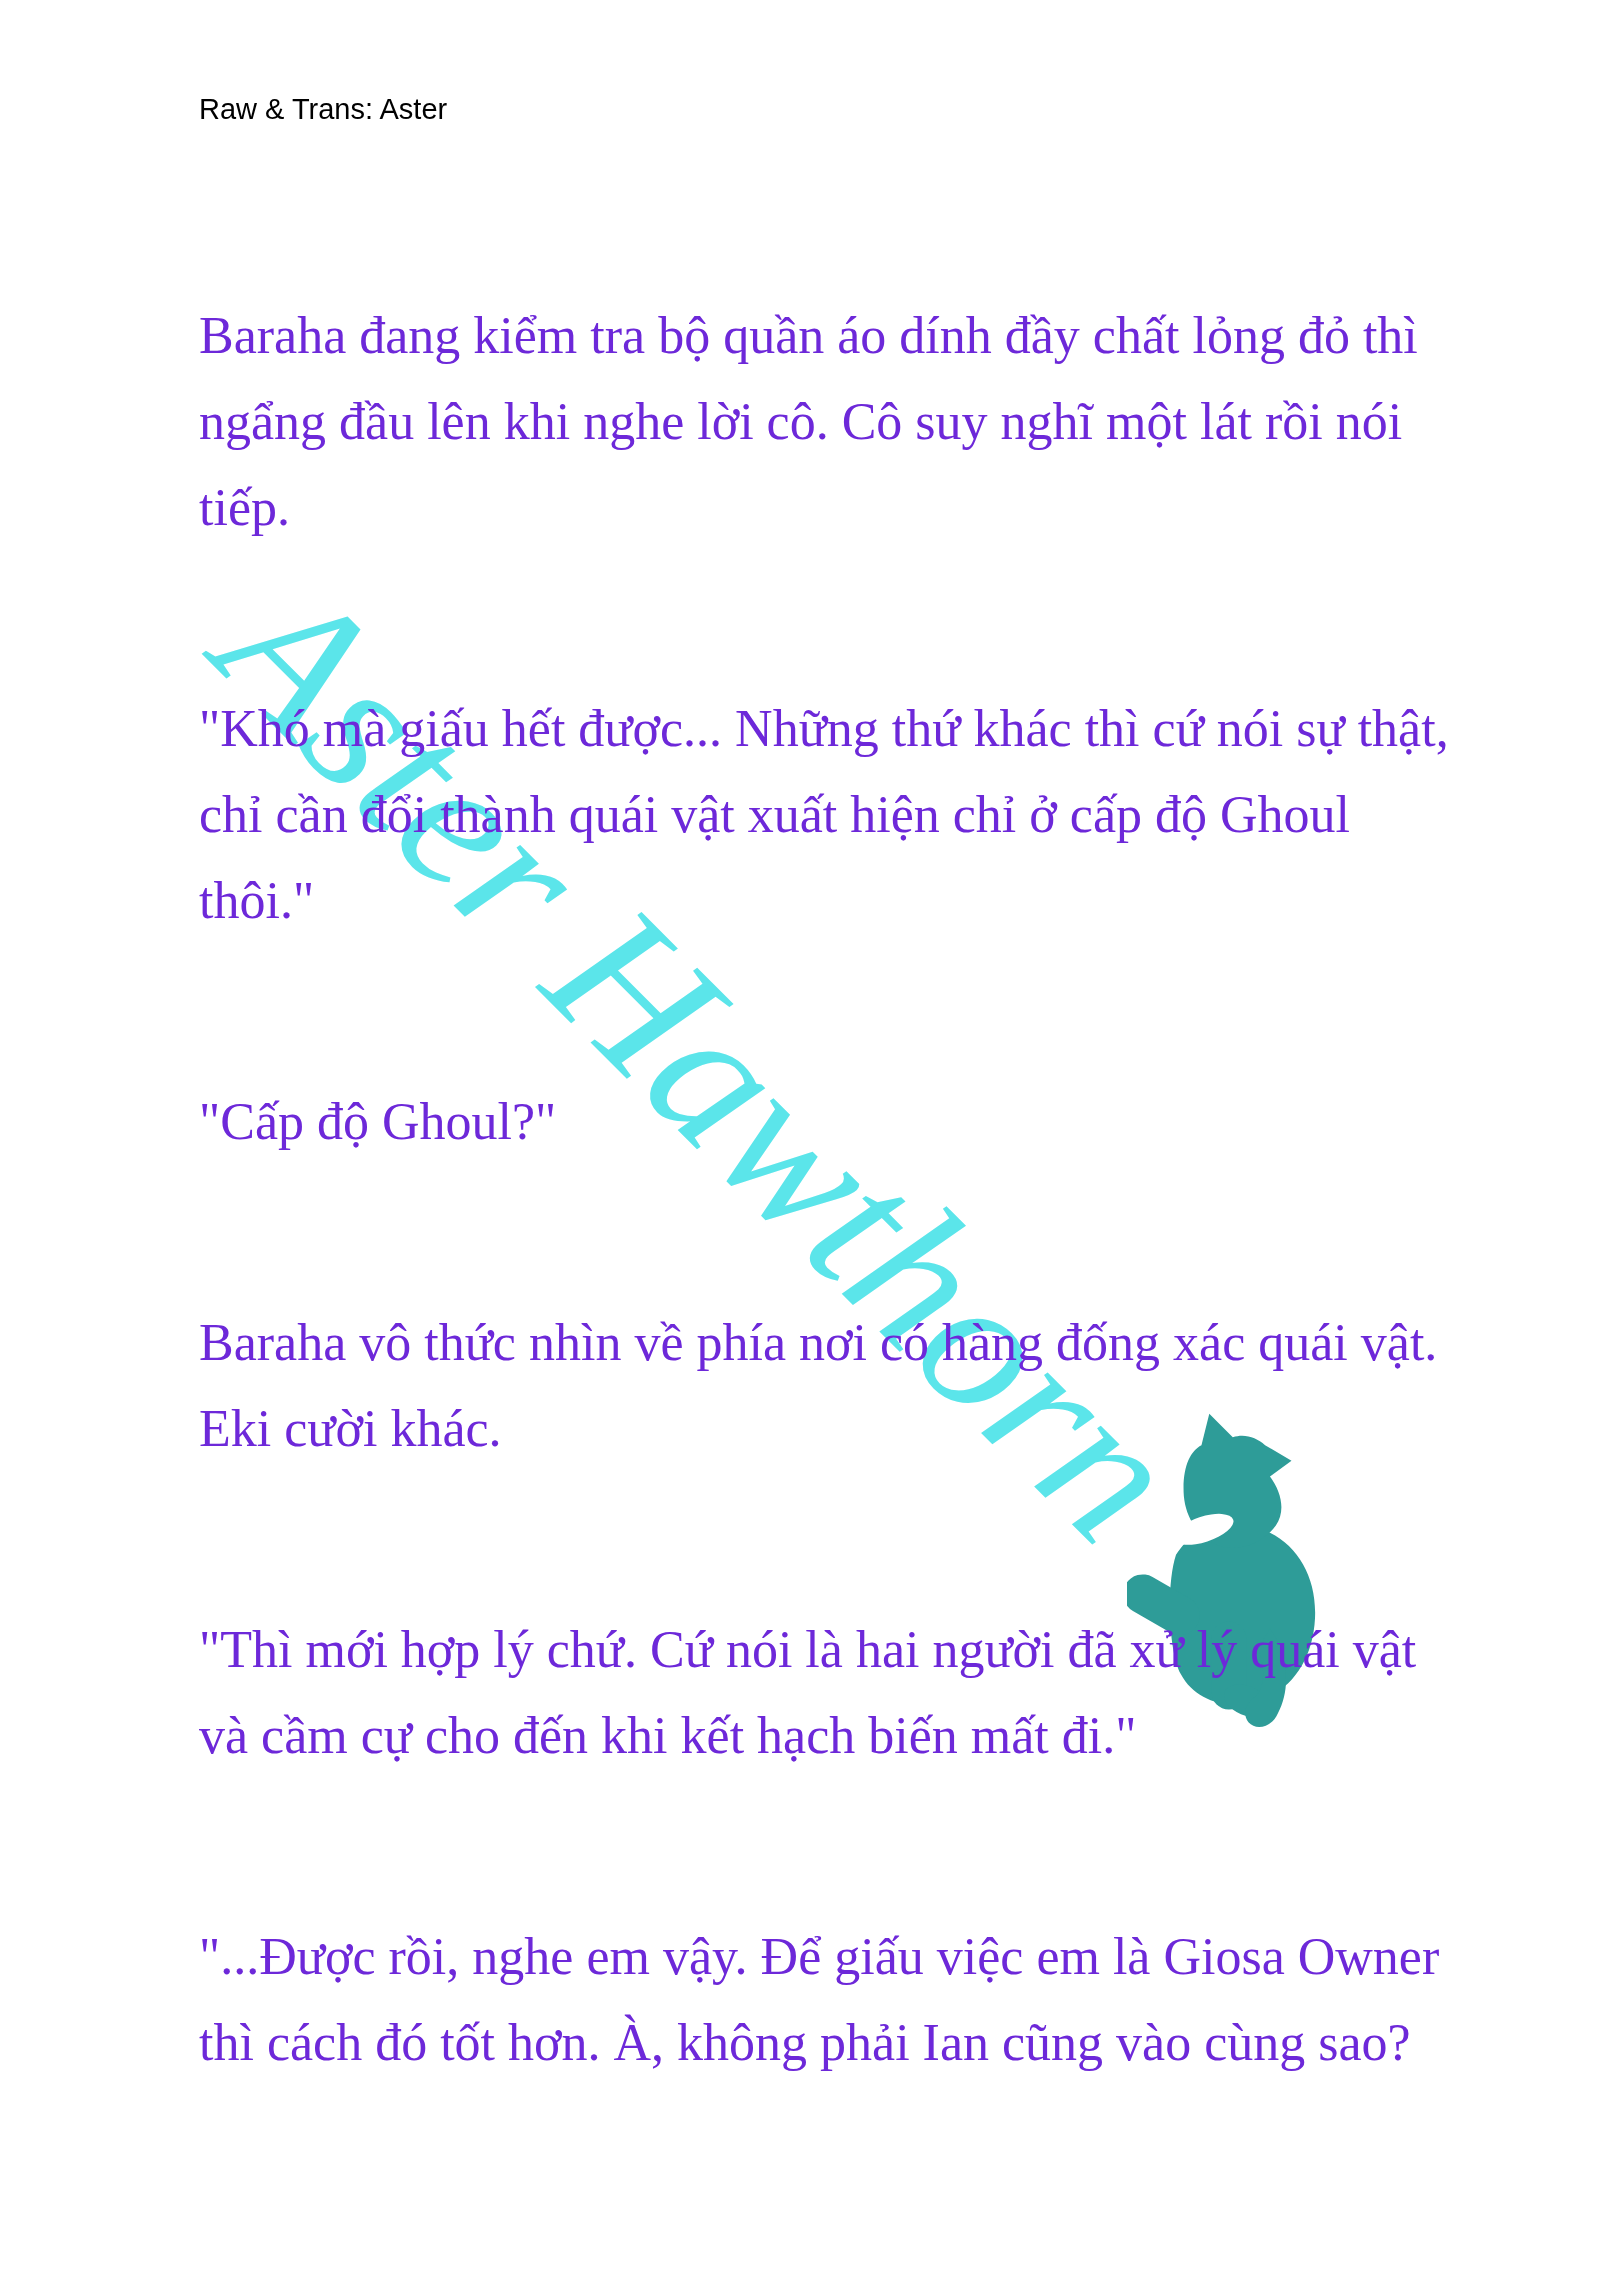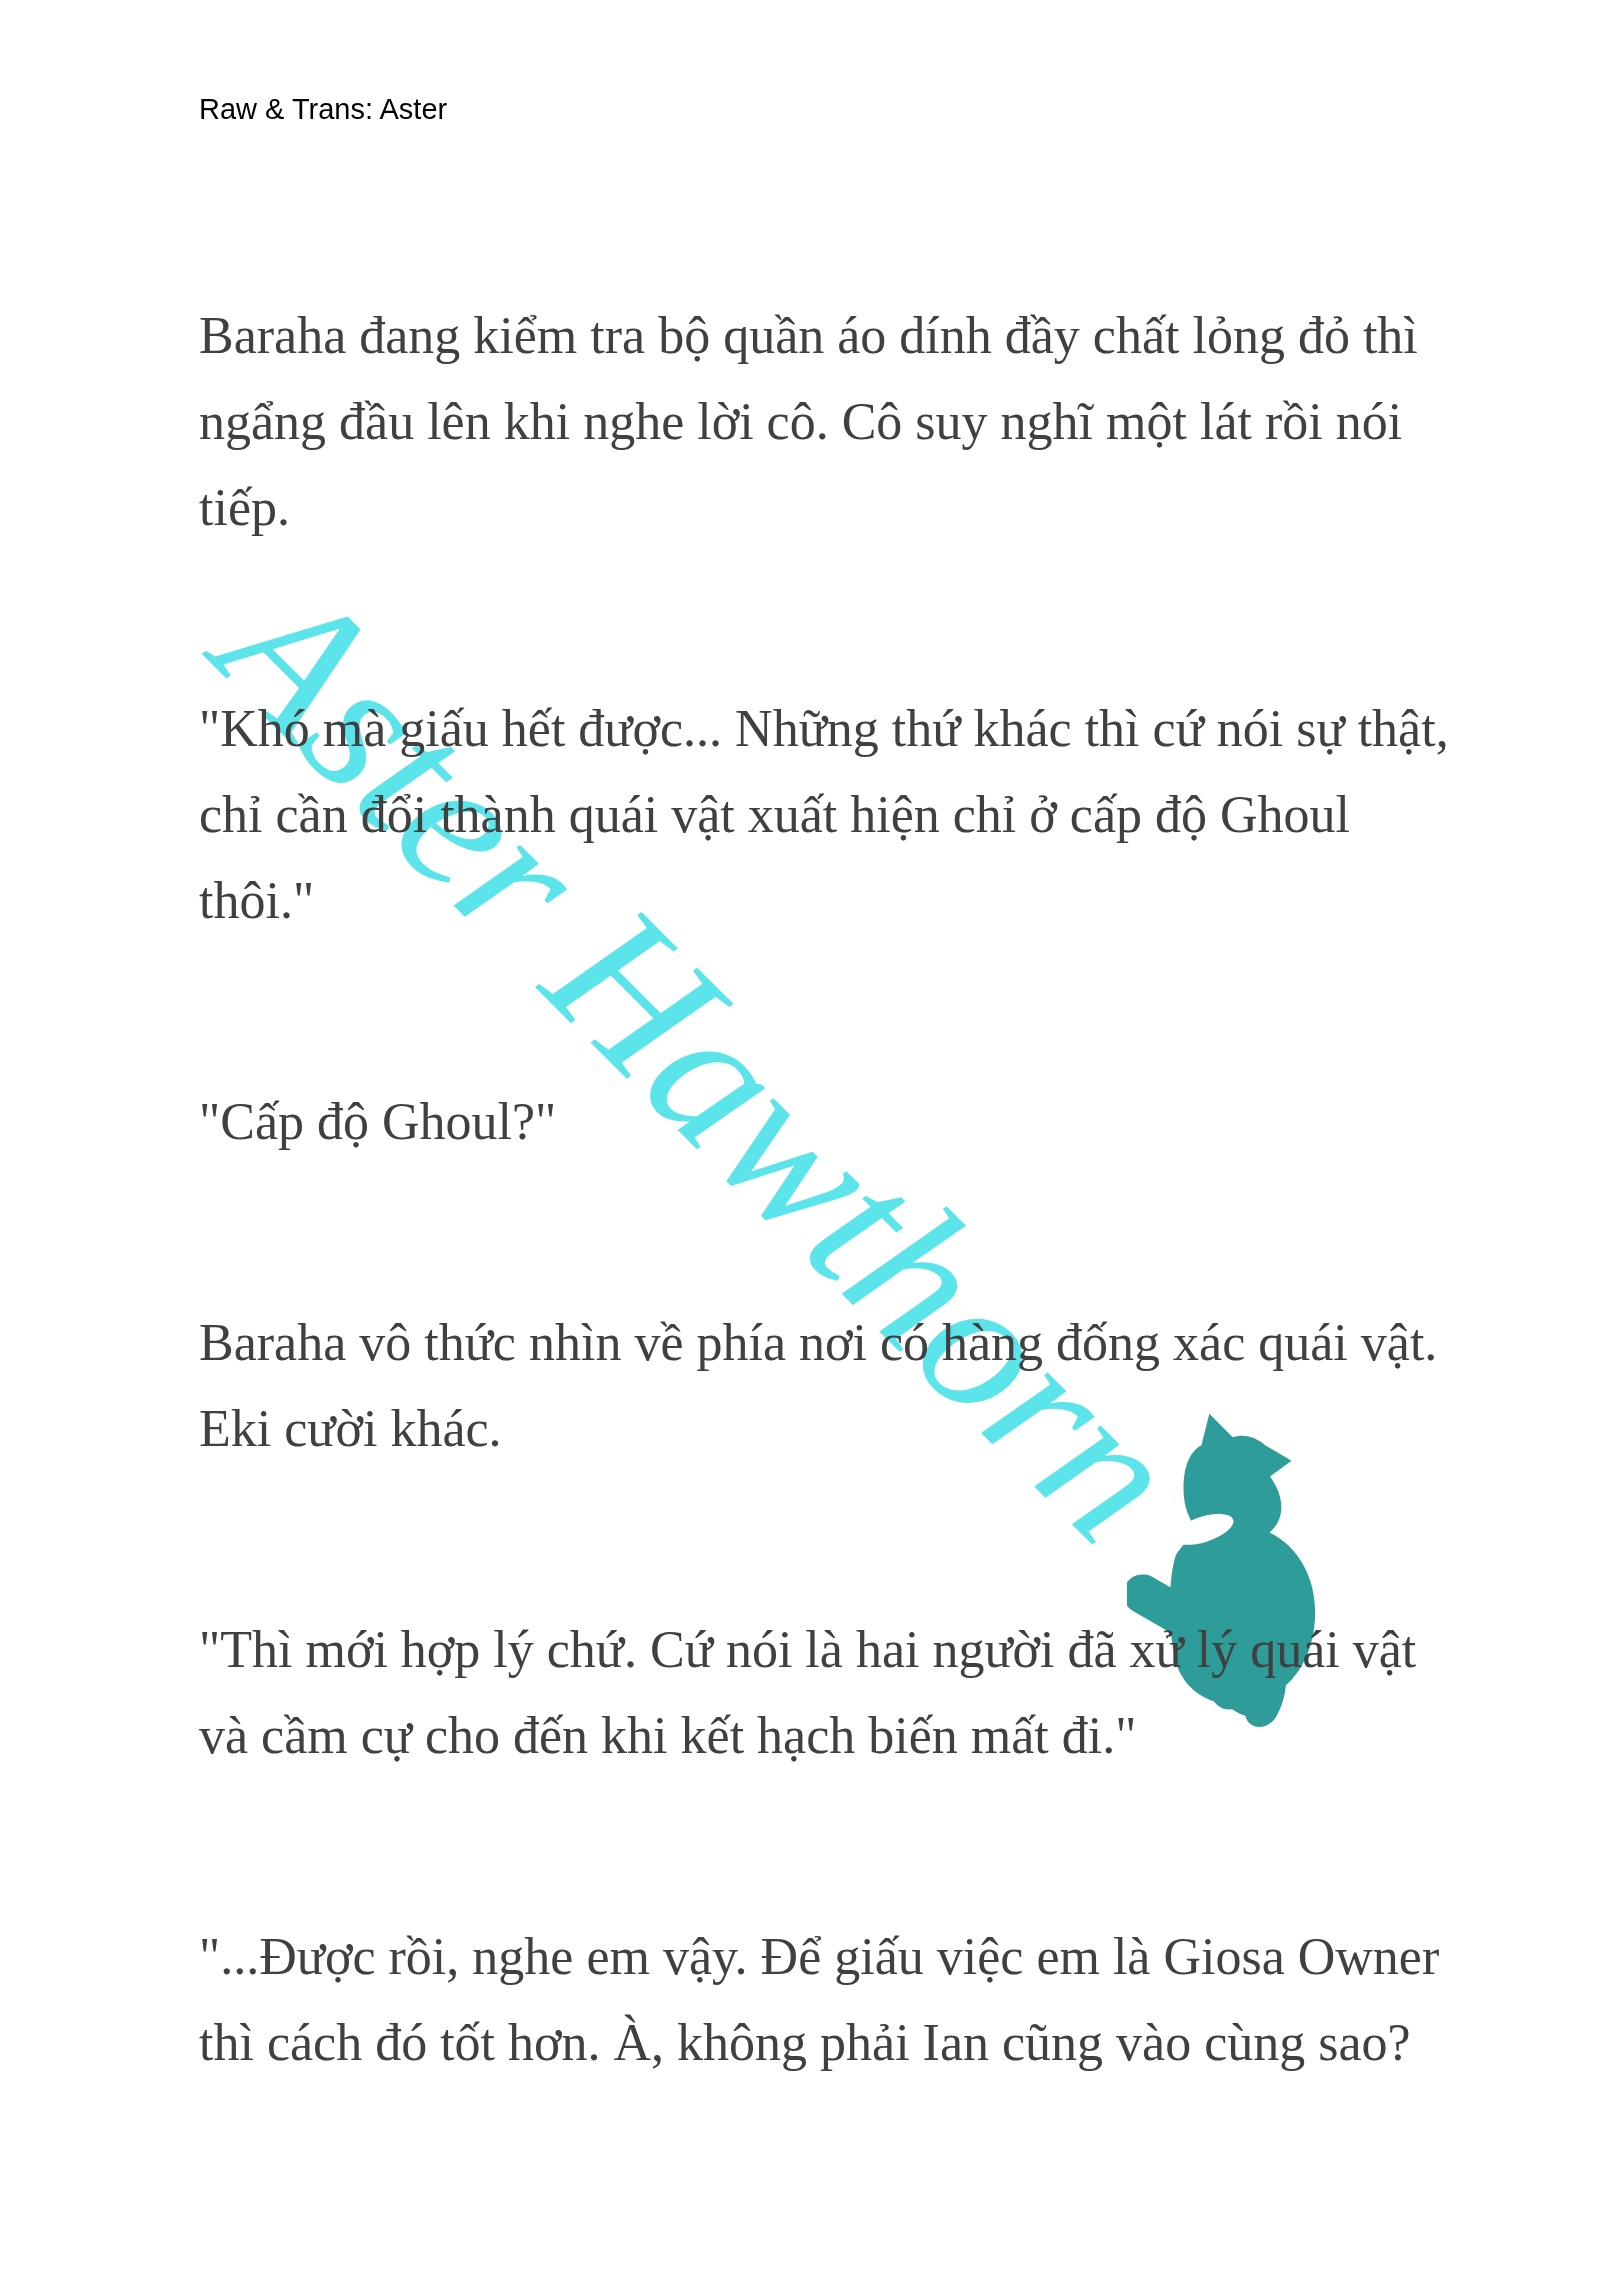--- a/index.html
+++ b/index.html
@@ -44,21 +44,21 @@
     z-index: 1;
   }
 
   .content {
     position: absolute;
     left: 199px;
     top: 293px;
     width: 1259px;
     font-size: 52px;
     line-height: 86px;
-    color: #404040;
+    color: #6d28d9;
     z-index: 2;
   }
   .content p { margin: 0 0 135px 0; }
 </style>
 </head>
 <body>
 
 <div class="page">
 
   <div class="credit">Raw &amp; Trans: Aster</div>

